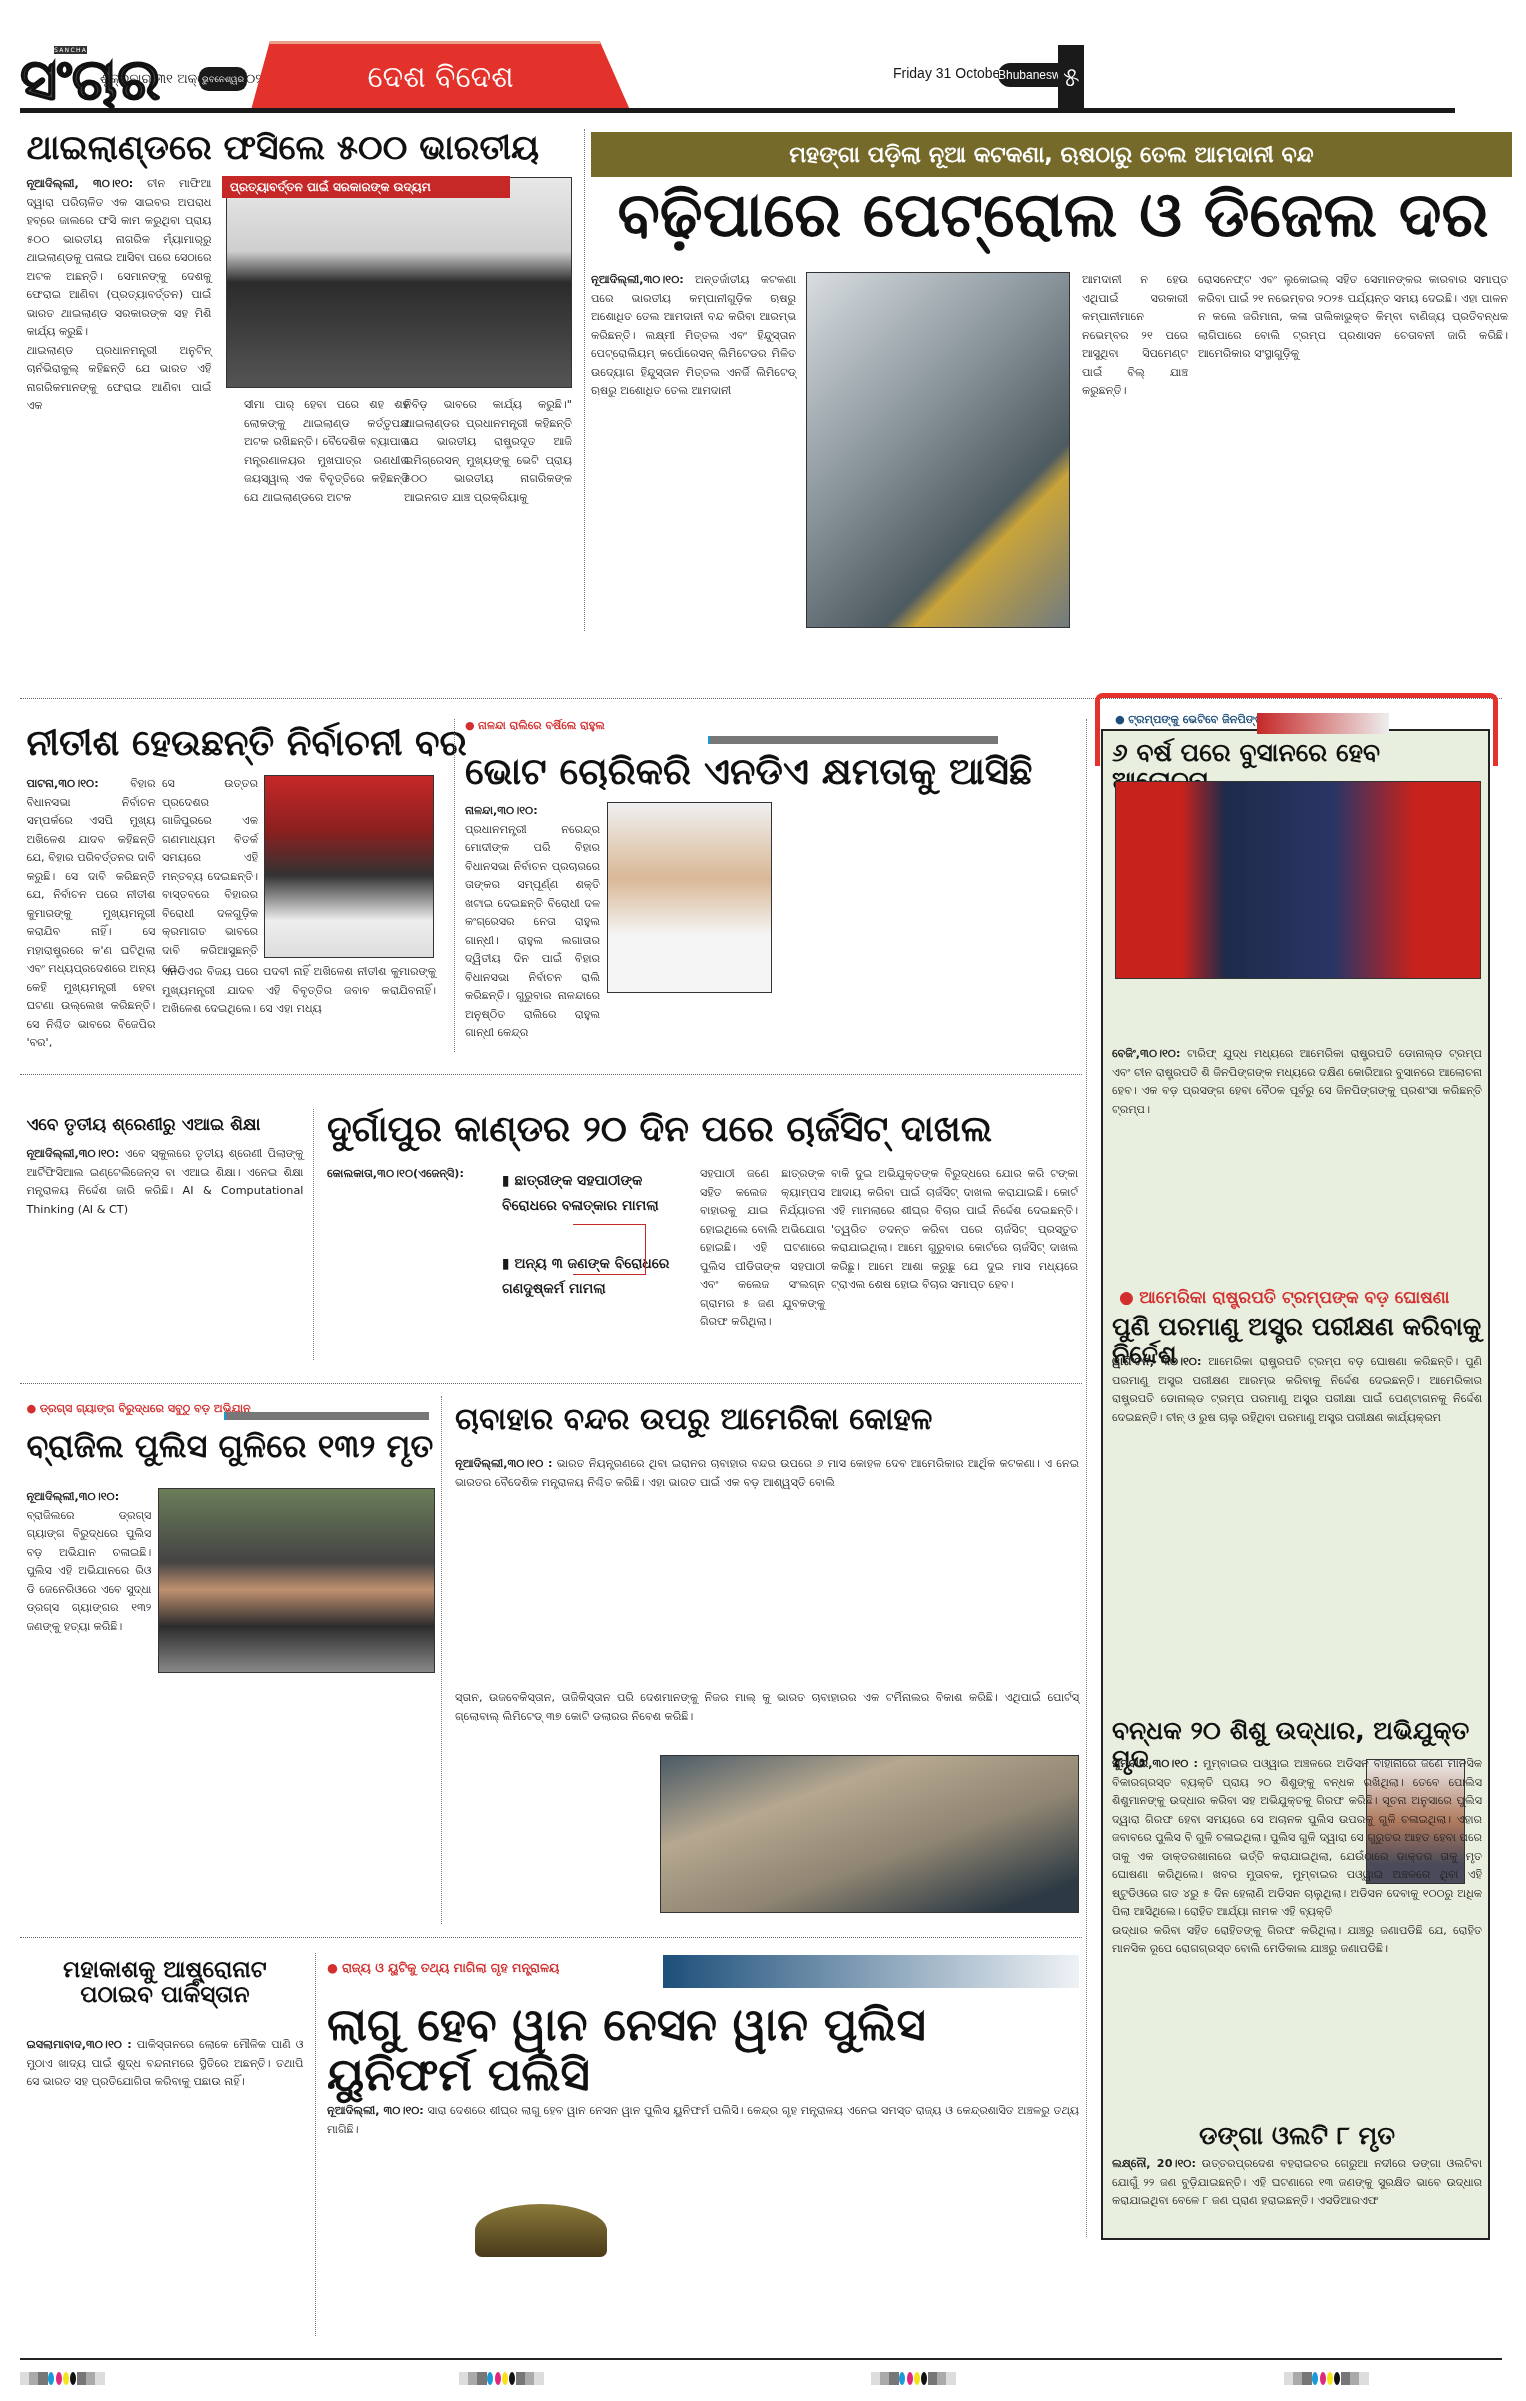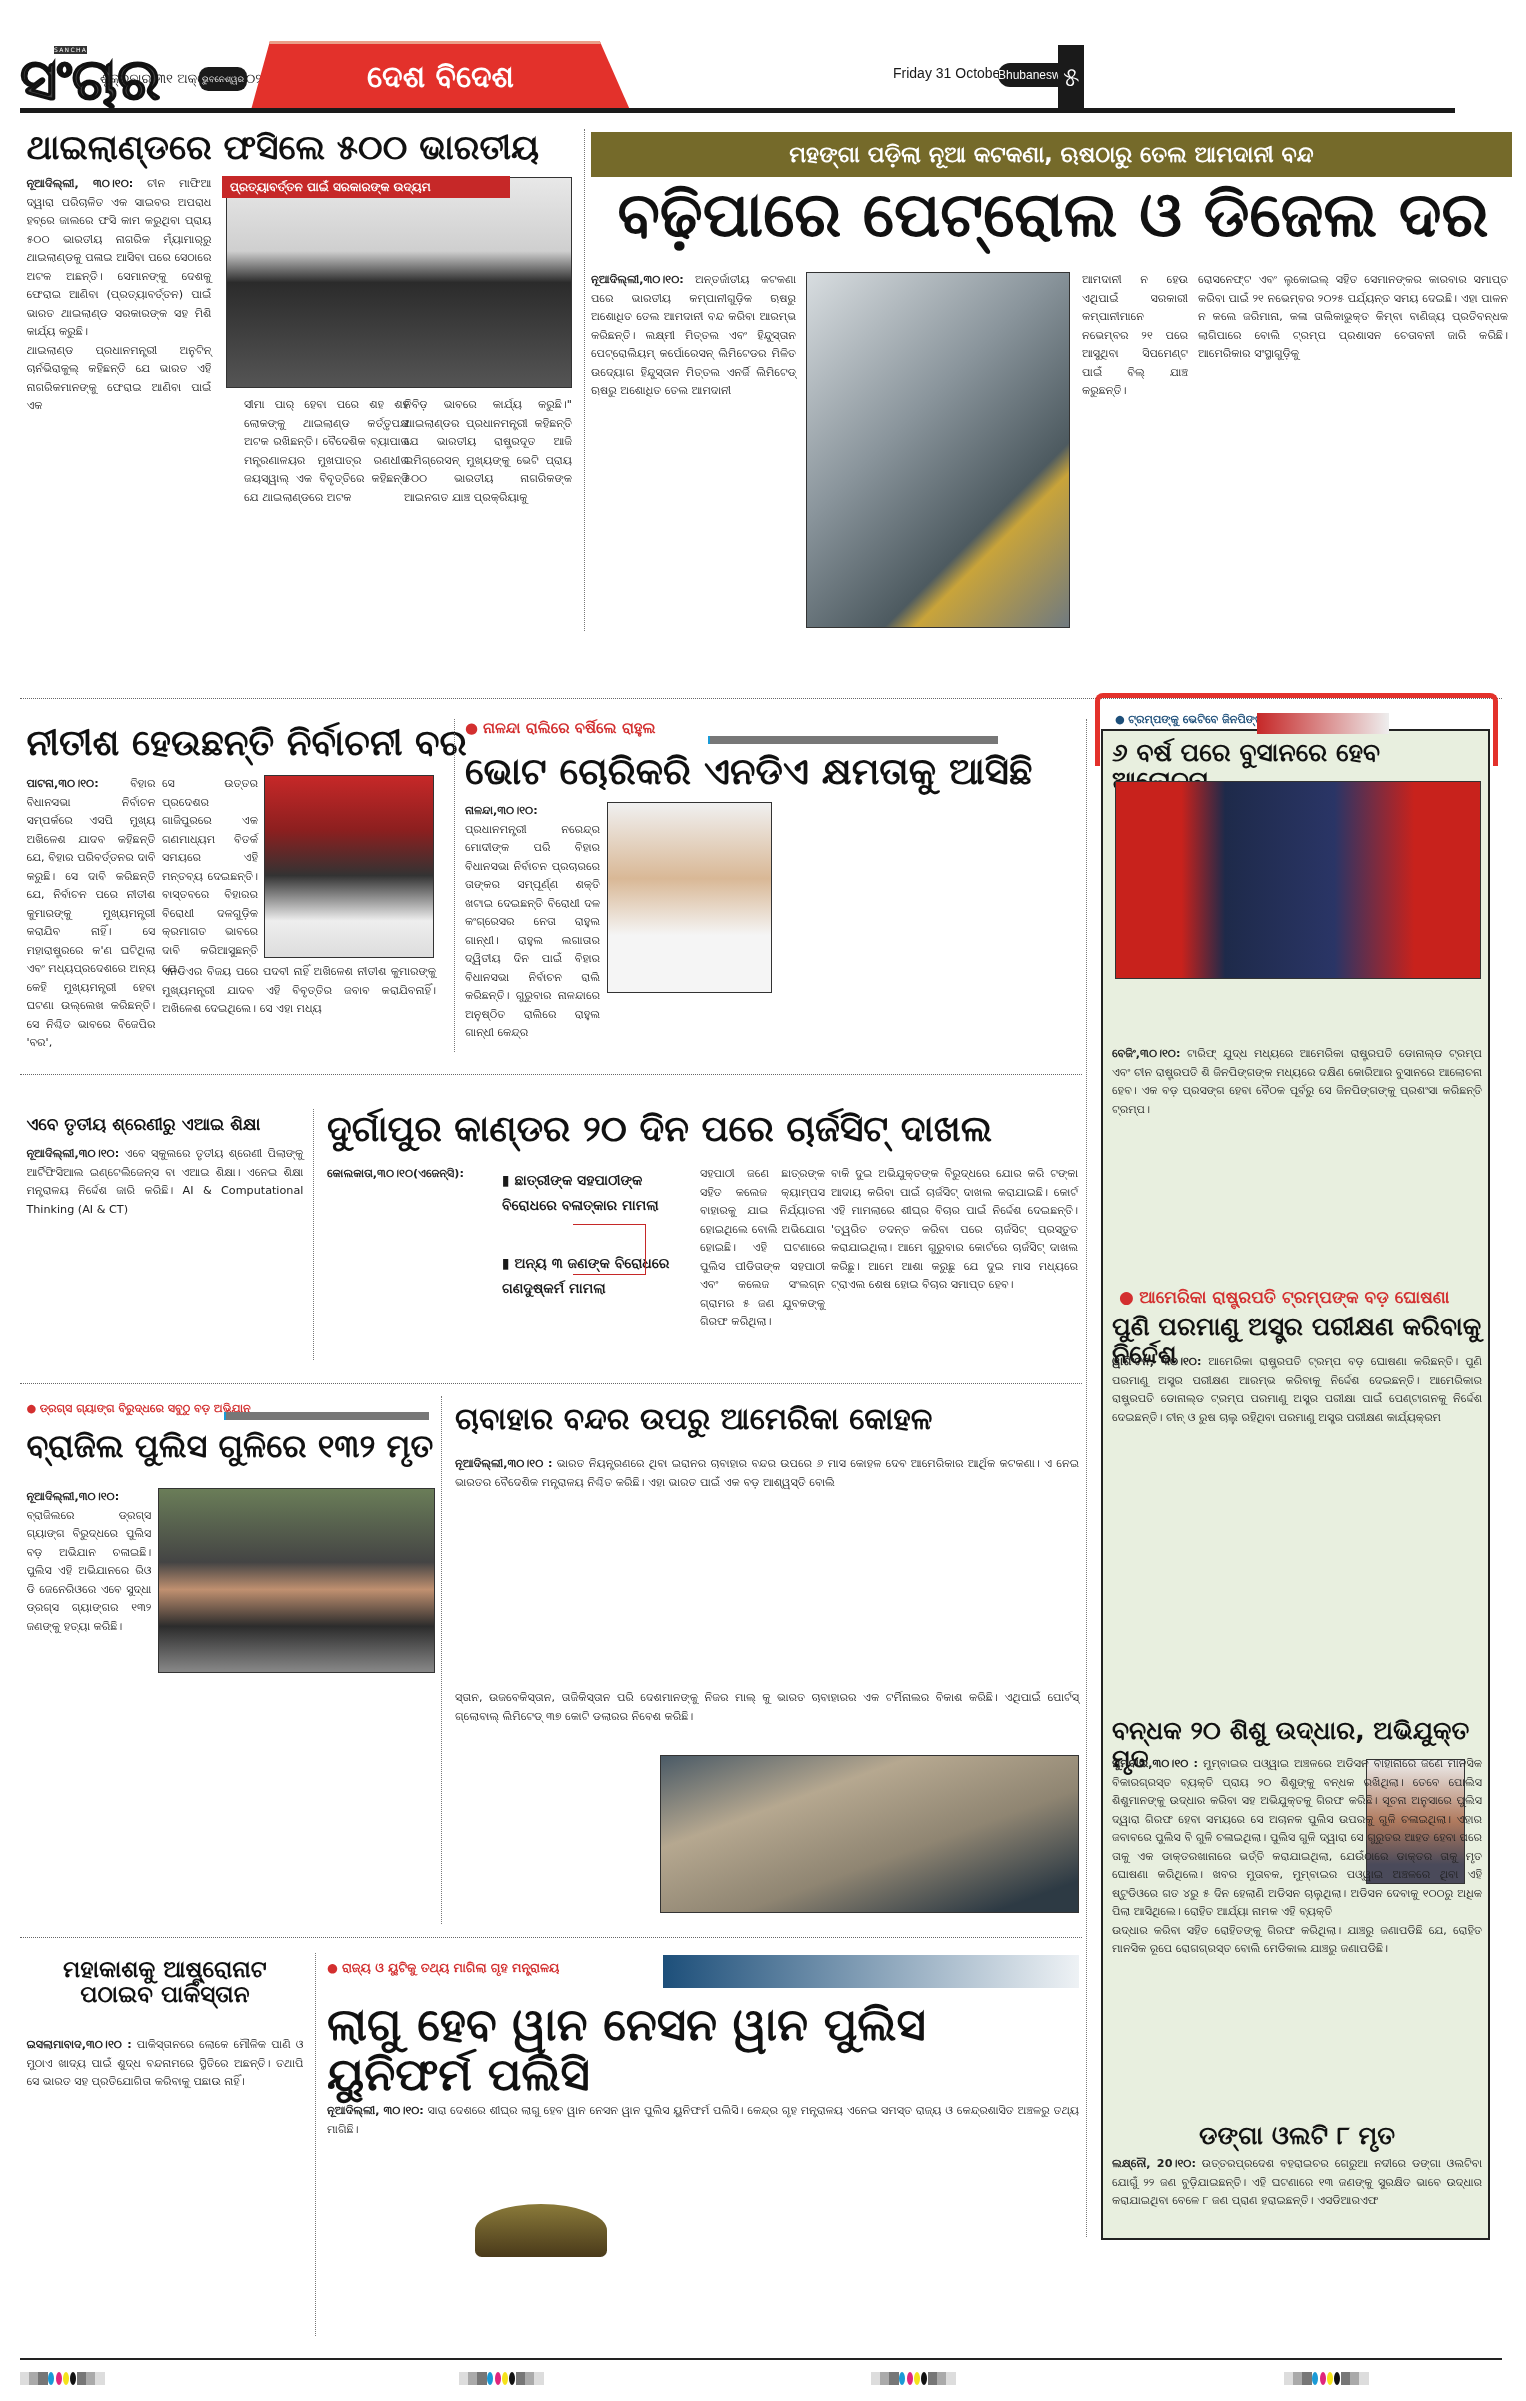--- a/index.html
+++ b/index.html
@@ -3,21 +3,21 @@
 <meta charset="utf-8">
 <style>
 *{box-sizing:border-box;margin:0;padding:0}
 body{width:1526px;height:2401px;background:#fff;font-family:"DejaVu Sans",sans-serif;color:#1a1a1a;position:relative;overflow:hidden}
 .abs{position:absolute}
 .logo{left:20px;top:43px;width:86px;height:73px;font-size:57px;font-weight:bold;color:#444;-webkit-text-stroke:1.3px #111;line-height:73px}
 .logo-tag{left:54px;top:46px;width:33px;height:8px;background:#333;color:#fff;font-size:6px;text-align:center;letter-spacing:1.3px;line-height:8px}
 .date-or{left:100px;top:71px;font-size:13.2px}
 .city-pill{left:199px;top:67px;width:48px;height:24px;background:#1a1a1a;color:#fff;border-radius:9.2px;font-size:8.6px;text-align:center;line-height:24px}
 .section-banner{left:251px;top:41px;width:379px;height:69px;background:#e3312b;clip-path:polygon(5% 0,92% 0,100% 100%,0 100%);border-top:3.3px solid #eaa08a}
-.section-banner span{display:block;text-align:center;color:#fff;font-size:30px;font-weight:bold;line-height:66px}
+.section-banner span{display:block;text-align:center;color:#fff;font-size:30px;font-weight:normal;line-height:66px}
 .date-en{left:893px;top:65px;font-size:14px;font-family:"Liberation Sans",sans-serif}
 .city-en{left:998px;top:63px;width:63px;height:24px;background:#1a1a1a;color:#fff;border-radius:12px 0 0 12px;font-size:12px;line-height:24px;text-align:center;font-family:"Liberation Sans",sans-serif}
 .pageno{left:1058px;top:45px;width:26.4px;height:63px;background:#1a1a1a;color:#fff;font-size:26.4px;text-align:center;line-height:63px}
 .rule{left:20px;top:108px;width:1435px;height:4.6px;background:#1a1a1a}
 .h1{font-weight:bold;color:#111;line-height:1.1}
 .body{font-size:11.2px;line-height:18.5px;text-align:justify;color:#222}
 .photo{background:#777;border:1.3px solid #333;overflow:hidden}
 .kicker-red{background:#c62828;color:#fff;font-size:12px;padding:4px 8px;font-weight:bold}
 .olive{left:591px;top:132px;width:921px;height:45px;background:#756a2a;color:#fff;font-size:22.4px;font-weight:bold;text-align:center;line-height:45px}
 .dotline{height:1.3px;border-top:1.3px dotted #666}
@@ -62,21 +62,21 @@
 
 <div class="abs dotline" style="left:20px;top:698px;width:1482px"></div>
 
 <div class="abs h1" style="left:26.4px;top:723px;font-size:36px;width:495px">ନୀତୀଶ ହେଉଛନ୍ତି ନିର୍ବାଚନୀ ବର</div>
 <div class="abs body" style="left:26.4px;top:775px;width:129px"><b>ପାଟନା,୩୦।୧୦:</b> <span>ବିହାର ବିଧାନସଭା ନିର୍ବାଚନ ସମ୍ପର୍କରେ ଏସପି ମୁଖ୍ୟ ଅଖିଳେଶ ଯାଦବ କହିଛନ୍ତି ଯେ, ବିହାର ପରିବର୍ତ୍ତନର ଦାବି କରୁଛି। ସେ ଦାବି କରିଛନ୍ତି ଯେ, ନିର୍ବାଚନ ପରେ ନୀତୀଶ କୁମାରଙ୍କୁ ମୁଖ୍ୟମନ୍ତ୍ରୀ କରାଯିବ ନାହିଁ। ସେ ମହାରାଷ୍ଟ୍ରରେ କ'ଣ ଘଟିଥିଲା ଏବଂ ମଧ୍ୟପ୍ରଦେଶରେ ଅନ୍ୟ କେହି ମୁଖ୍ୟମନ୍ତ୍ରୀ ହେବା ଘଟଣା ଉଲ୍ଲେଖ କରିଛନ୍ତି। ସେ ନିଶ୍ଚିତ ଭାବରେ ବିଜେପିର 'ବର',</span></div>
 <div class="abs body" style="left:162px;top:775px;width:96px">ସେ ଉତ୍ତର ପ୍ରଦେଶର ଗାଜିପୁରରେ ଏକ ଗଣମାଧ୍ୟମ ବିତର୍କ ସମୟରେ ଏହି ମନ୍ତବ୍ୟ ଦେଇଛନ୍ତି। ବାସ୍ତବରେ ବିହାରର ବିରୋଧୀ ଦଳଗୁଡ଼ିକ କ୍ରମାଗତ ଭାବରେ ଦାବି କରିଆସୁଛନ୍ତି ଯେ,</div>
 <div class="abs photo" style="left:264px;top:775px;width:170px;height:183px;background:linear-gradient(180deg,#c62828 0%,#8c1f1f 30%,#333 55%,#eee 80%,#ddd)"></div>
 <div class="abs body" style="left:162px;top:963px;width:274px">ଏନଡିଏର ବିଜୟ ପରେ ପଦବୀ ନାହିଁ ଅଖିଳେଶ ନୀତୀଶ କୁମାରଙ୍କୁ ମୁଖ୍ୟମନ୍ତ୍ରୀ ଯାଦବ ଏହି ବିବୃତ୍ତିର ଜବାବ କରାଯିବନାହିଁ। ଅଖିଳେଶ ଦେଇଥିଲେ। ସେ ଏହା ମଧ୍ୟ</div>
 <div class="abs vdot" style="left:454px;top:719px;height:333px"></div>
 
-<div class="abs" style="left:465px;top:719px;font-size:15px"><span class="redmark">●</span> <span class="redmark">ନାଳନ୍ଦା ରାଲିରେ ବର୍ଷିଲେ ରାହୁଲ</span></div>
+<div class="abs" style="left:465px;top:719px;font-size:11px"><span class="redmark">●</span> <span class="redmark">ନାଳନ୍ଦା ରାଲିରେ ବର୍ଷିଲେ ରାହୁଲ</span></div>
 <div class="abs" style="left:708px;top:736px;width:290px;height:8px;background:#777;border-left:2.6px solid #1a9ad6"></div>
 <div class="abs h1" style="left:465px;top:752px;font-size:37px;width:627px">ଭୋଟ ଚୋରିକରି ଏନଡିଏ କ୍ଷମତାକୁ ଆସିଛି</div>
 <div class="abs body" style="left:465px;top:802px;width:135px"><b>ନାଳନ୍ଦା,୩୦।୧୦:</b> <span>ପ୍ରଧାନମନ୍ତ୍ରୀ ନରେନ୍ଦ୍ର ମୋଦୀଙ୍କ ପରି ବିହାର ବିଧାନସଭା ନିର୍ବାଚନ ପ୍ରଚାରରେ ତାଙ୍କର ସମ୍ପୂର୍ଣ୍ଣ ଶକ୍ତି ଖଟାଇ ଦେଇଛନ୍ତି ବିରୋଧୀ ଦଳ କଂଗ୍ରେସର ନେତା ରାହୁଲ ଗାନ୍ଧୀ। ରାହୁଲ ଲଗାତାର ଦ୍ୱିତୀୟ ଦିନ ପାଇଁ ବିହାର ବିଧାନସଭା ନିର୍ବାଚନ ରାଲି କରିଛନ୍ତି। ଗୁରୁବାର ନାଳନ୍ଦାରେ ଅନୁଷ୍ଠିତ ରାଲିରେ ରାହୁଲ ଗାନ୍ଧୀ କେନ୍ଦ୍ର</span></div>
 <div class="abs photo" style="left:607px;top:802px;width:165px;height:191px;background:linear-gradient(180deg,#f0f0f0,#d9b896 40%,#f5f5f5 70%)"></div>
 <div class="abs vdot" style="left:1086px;top:719px;height:1518px"></div>
 
 <div class="abs greenbox"></div>
 <div class="abs redframe"></div>
 <div class="abs" style="left:1115px;top:713px;font-size:11.2px"><span style="color:#1d4f7a">●</span> <span style="color:#1d4f7a;font-weight:bold">ଟ୍ରମ୍ପଙ୍କୁ ଭେଟିବେ ଜିନପିଙ୍ଗ</span></div>
 <div class="abs" style="left:1257px;top:713px;width:132px;height:21px;background:linear-gradient(90deg,#c62828,#eee)"></div>

